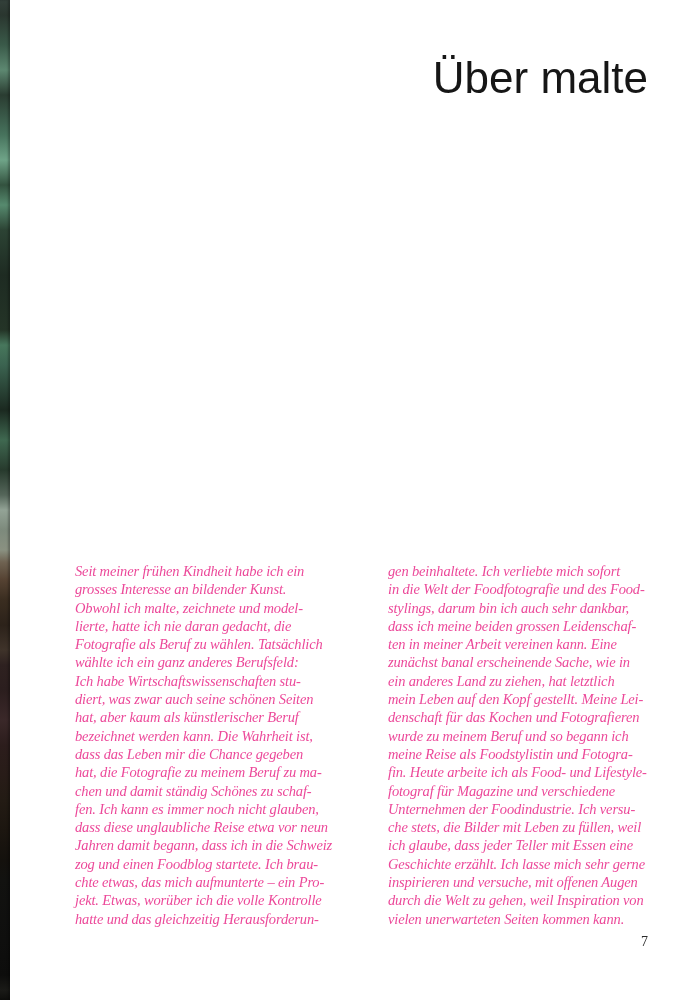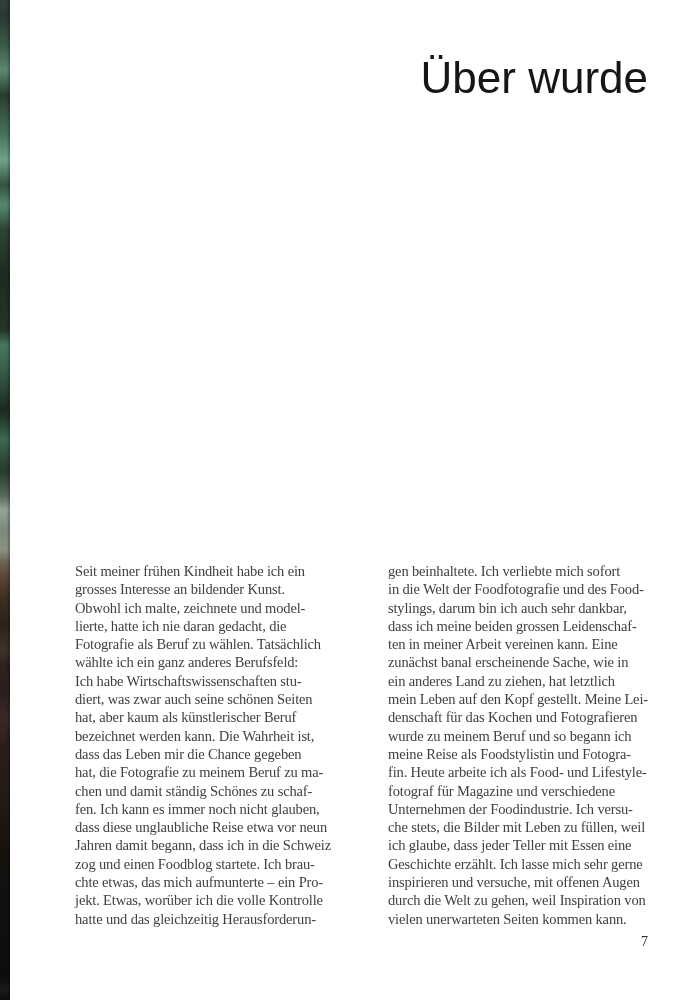--- a/index.html
+++ b/index.html
@@ -67,39 +67,40 @@
     letter-spacing: 0px;
     color: #161616;
     white-space: nowrap;
   }
   .text-column {
     position: absolute;
     top: 562px;
     font-size: 14.5px;
     line-height: 18.3px;
     letter-spacing: -0.15px;
-    color: #404040;
+    color: #ec4899;
     white-space: pre;
+    font-style: italic;
   }
   .text-column.left  { left: 75px; }
   .text-column.right { left: 388px; }
   .page-number {
     position: absolute;
     top: 934px;
     right: 37px;
     font-size: 14px;
     color: #2a2a2a;
   }
 </style>
 </head>
 <body>
 
 <div class="photo-strip"></div>
 
-<h1 class="page-title">Über wurde</h1>
+<h1 class="page-title">Über malte</h1>
 
 <div class="text-column left">Seit meiner frühen Kindheit habe ich ein
 grosses Interesse an bildender Kunst.
 Obwohl ich malte, zeichnete und model-
 lierte, hatte ich nie daran gedacht, die
 Fotografie als Beruf zu wählen. Tatsächlich
 wählte ich ein ganz anderes Berufsfeld:
 Ich habe Wirtschaftswissenschaften stu-
 diert, was zwar auch seine schönen Seiten
 hat, aber kaum als künstlerischer Beruf

